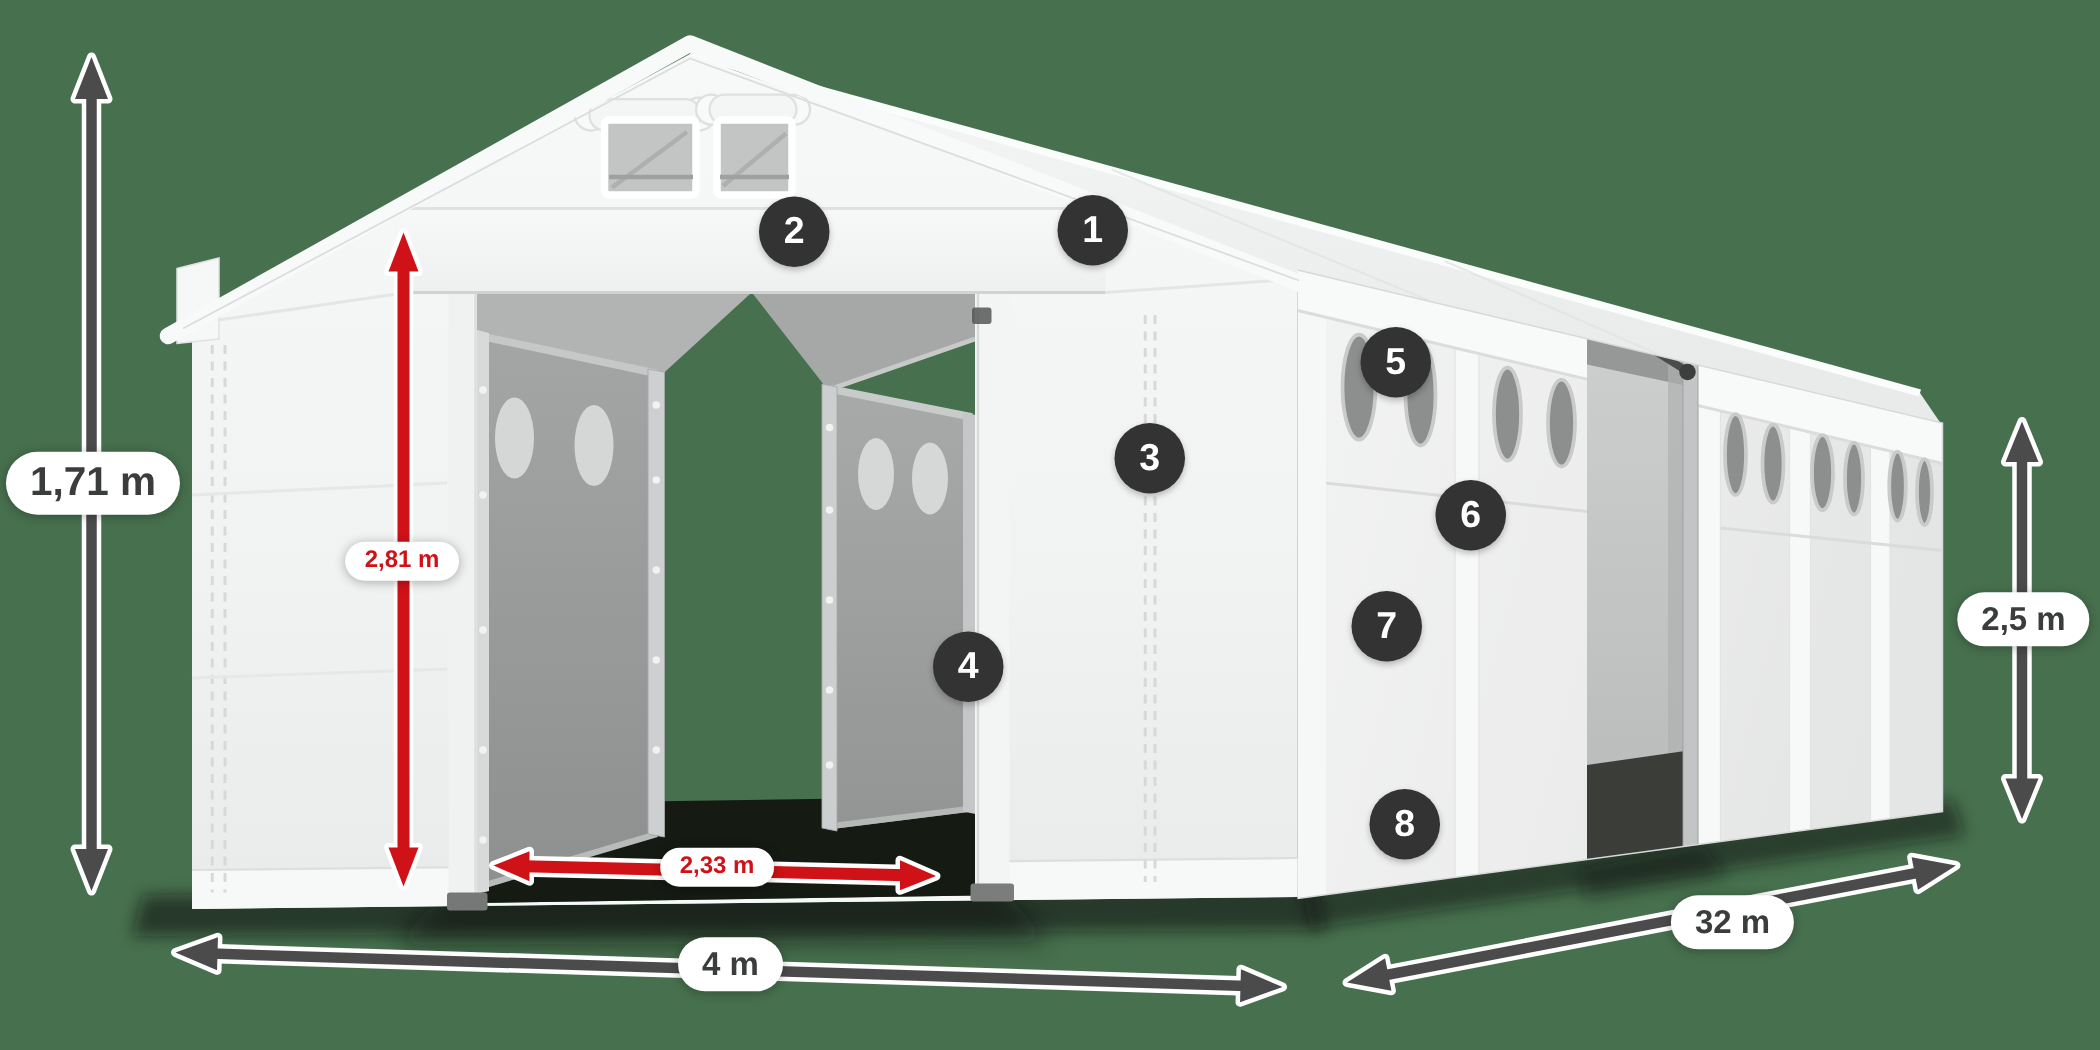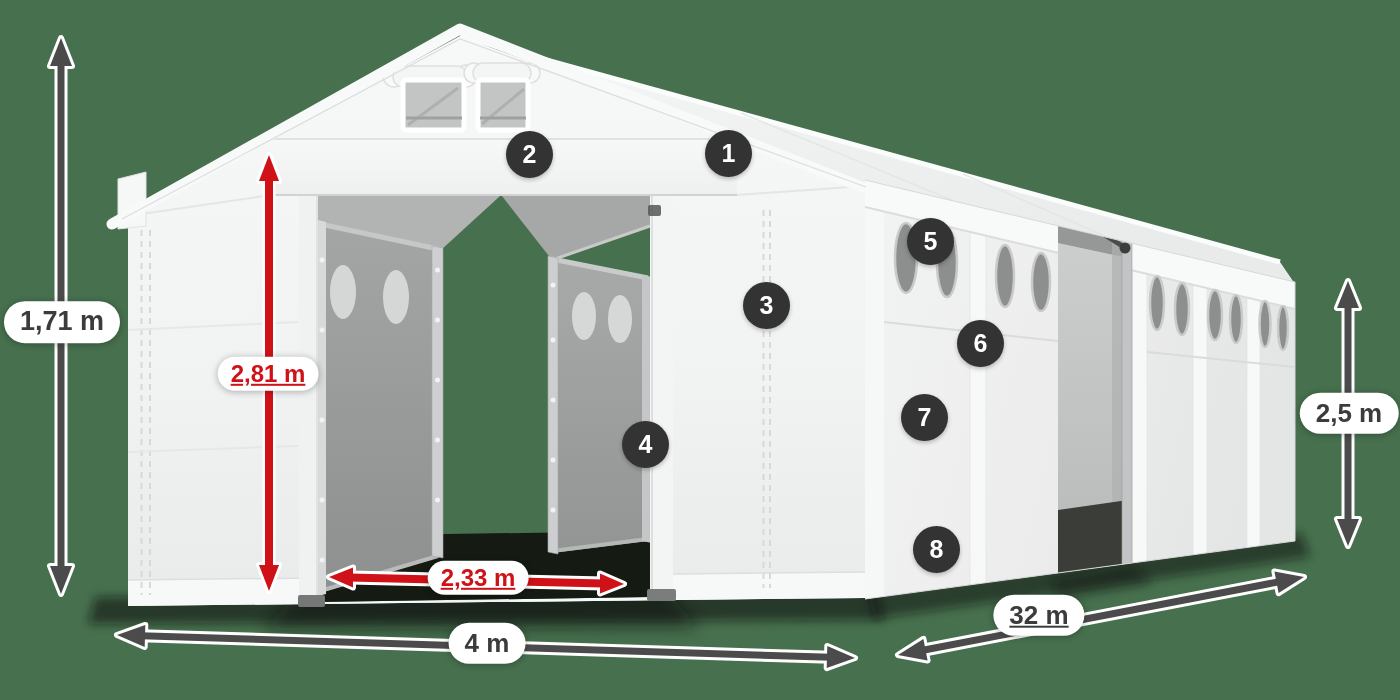--- a/index.html
+++ b/index.html
@@ -17,27 +17,27 @@
   .shaft-dark{stroke:var(--arrow_dark,#4b4b4c);fill:none;stroke-linecap:butt;}
   .head-dark{fill:var(--arrow_dark,#4b4b4c);}
   .shaft-red{stroke:var(--arrow_red,#cf1217);fill:none;stroke-linecap:butt;}
   .head-red{fill:var(--arrow_red,#cf1217);}
 
   
   .pill{
     position:absolute;transform:translate(-50%,-50%);
     background:var(--pill_bg,#ffffff);
     color:var(--pill_text_dark,#3b3c3c);
-    font-weight:700;font-size:26px;line-height:1.1;
+    font-weight:700;font-size:22px;line-height:1.1;
     padding:6px 16px;border-radius:24px;white-space:nowrap;
     box-shadow:0 1px 7px rgba(0,0,0,0.30);
   }
   .pill-red{
     color:var(--pill_text_red,#cf1217);
-    font-size:24px;padding:4px 13px;border-radius:18px;text-decoration:underline;
+    font-size:16px;padding:4px 13px;border-radius:18px;
   }
   .pill-big{font-size:27px;}
 
   
   .badge{
     position:absolute;width:47px;height:47px;border-radius:50%;
     background:var(--badge_bg,#333333);color:var(--badge_text,#ffffff);
     font-weight:700;font-size:25px;
     display:flex;align-items:center;justify-content:center;
     box-shadow:0 2px 4px rgba(0,0,0,0.25);
@@ -306,21 +306,21 @@
       <path class="shaft-dark" d="M1348,302 L1348,524" stroke-width="7"></path>
       <polygon class="head-dark" points="1348,281 1337,308 1359,308"></polygon>
       <polygon class="head-dark" points="1348,546 1337,519 1359,519"></polygon>
     </g>
   </svg>
 
   <div class="pill pill-big" style="left:62px;top:322px;">1,71 m</div>
   <div class="pill pill-red" style="left:268px;top:374px;">2,81 m</div>
   <div class="pill pill-red" style="left:478px;top:578px;">2,33 m</div>
   <div class="pill" style="left:487px;top:643px;">4 m</div>
-  <div class="pill" style="left:1039px;top:615px;text-decoration:underline;">32 m</div>
+  <div class="pill" style="left:1155px;top:615px;">32 m</div>
   <div class="pill" style="left:1349px;top:413px;">2,5 m</div>
 
   <div class="badge" style="left:705px;top:130px;">1</div>
   <div class="badge" style="left:506px;top:131px;">2</div>
   <div class="badge" style="left:743px;top:282px;">3</div>
   <div class="badge" style="left:622px;top:421px;">4</div>
   <div class="badge" style="left:907px;top:218px;">5</div>
   <div class="badge" style="left:957px;top:320px;">6</div>
   <div class="badge" style="left:901px;top:394px;">7</div>
   <div class="badge" style="left:913px;top:526px;">8</div>

